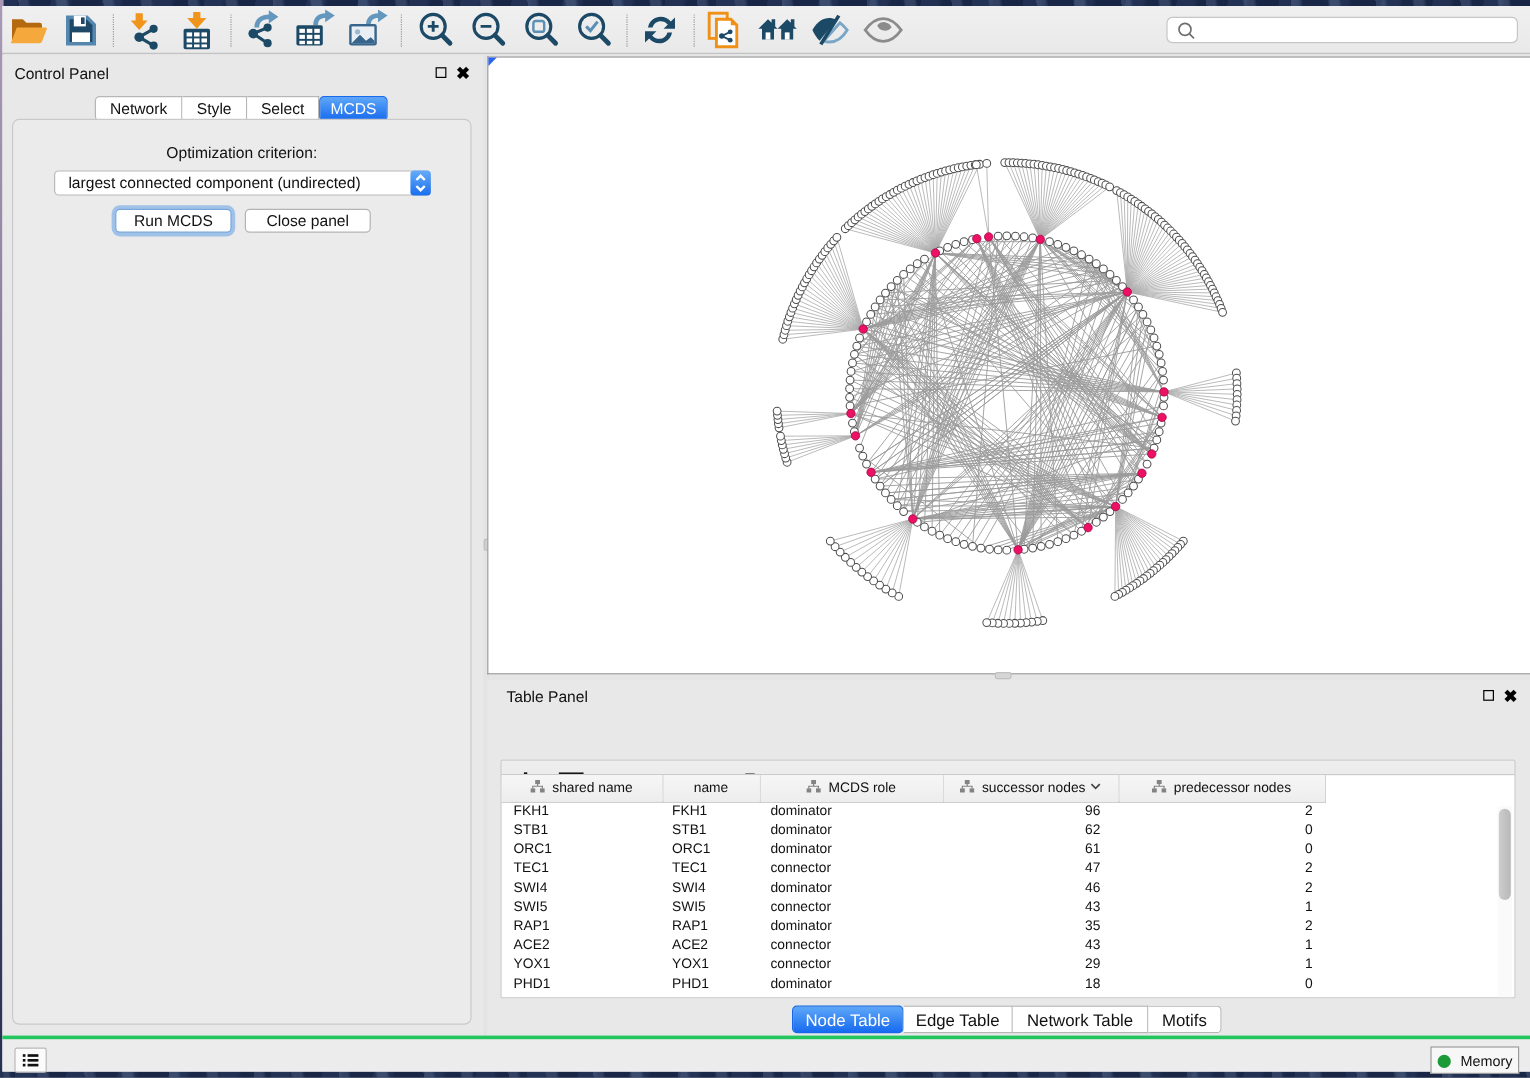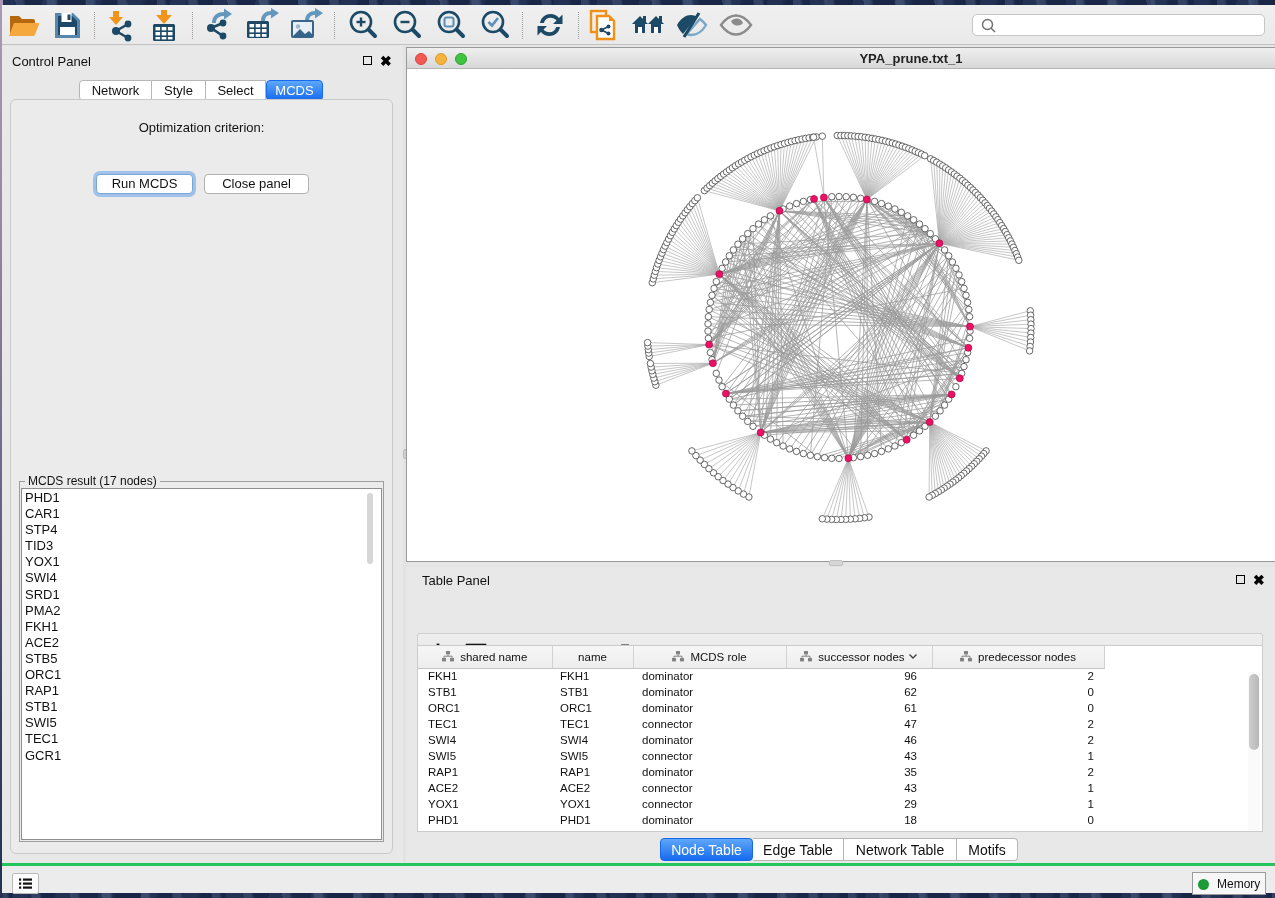--- a/index.html
+++ b/index.html
@@ -248,42 +248,35 @@
   <div class="winbtn-sq" style="left:361px; top:10px;"></div>
   <div class="winbtn-x" style="left:378px; top:9px;">✖</div>
   <div class="tabrow" style="left:77px;">
     <div class="tab first" style="width:73px;">Network</div>
     <div class="tab" style="width:54px;">Style</div>
     <div class="tab" style="width:60px;">Select</div>
     <div class="tab sel" style="width:57px;">MCDS</div>
   </div>
   <div id="cp-content">
     <div id="optlabel">Optimization criterion:</div>
+    <div id="dropdown">largest connected component (undirected)
+      <div class="spin"><svg width="17" height="21" viewBox="0 0 17 21">
+        <path d="M5 8 L8.5 4.5 L12 8" fill="none" stroke="#fff" stroke-width="2"></path>
+        <path d="M5 13 L8.5 16.5 L12 13" fill="none" stroke="#fff" stroke-width="2"></path>
+      </svg></div>
+    </div>
     <div class="cbtn" id="runbtn">Run MCDS</div>
     <div class="cbtn" id="closebtn">Close panel</div>
-    <div id="fieldset">
-      <div class="box"></div>
-      <div class="leg">MCDS result (17 nodes)</div>
-      <div id="mcdslist">PHD1<br>CAR1<br>STP4<br>TID3<br>YOX1<br>SWI4<br>SRD1<br>PMA2<br>FKH1<br>ACE2<br>STB5<br>ORC1<br>RAP1<br>STB1<br>SWI5<br>TEC1<br>GCR1
-        <div class="sb"></div>
-      </div>
-    </div>
   </div>
 </div>
 <div id="vsplit">
       <div class="h"></div>
     </div>
 <div id="netwin">
   <div id="netfocus"></div>
-  <div id="nettitle">
-    <div class="tl" style="left:8px; background:#f25950; border:0.5px solid #d44;"></div>
-    <div class="tl" style="left:28px; background:#f6b43d; border:0.5px solid #d89b2b;"></div>
-    <div class="tl" style="left:48px; background:#3fc43f; border:0.5px solid #2da22d;"></div>
-    <div class="t">YPA_prune.txt_1</div>
-  </div>
 </div>
 
 <svg width="869" height="492" viewBox="406 64 869 492" xmlns="http://www.w3.org/2000/svg" style="position:absolute;left:404px;top:64px">
 <g stroke="#adadad" stroke-width="0.7" fill="none">
 <line x1="779.5" y1="205.8" x2="704.4" y2="185.6"></line>
 <line x1="779.5" y1="205.8" x2="707.0" y2="183.1"></line>
 <line x1="779.5" y1="205.8" x2="709.7" y2="180.6"></line>
 <line x1="779.5" y1="205.8" x2="712.4" y2="178.2"></line>
 <line x1="779.5" y1="205.8" x2="715.1" y2="175.8"></line>
 <line x1="779.5" y1="205.8" x2="717.9" y2="173.5"></line>

